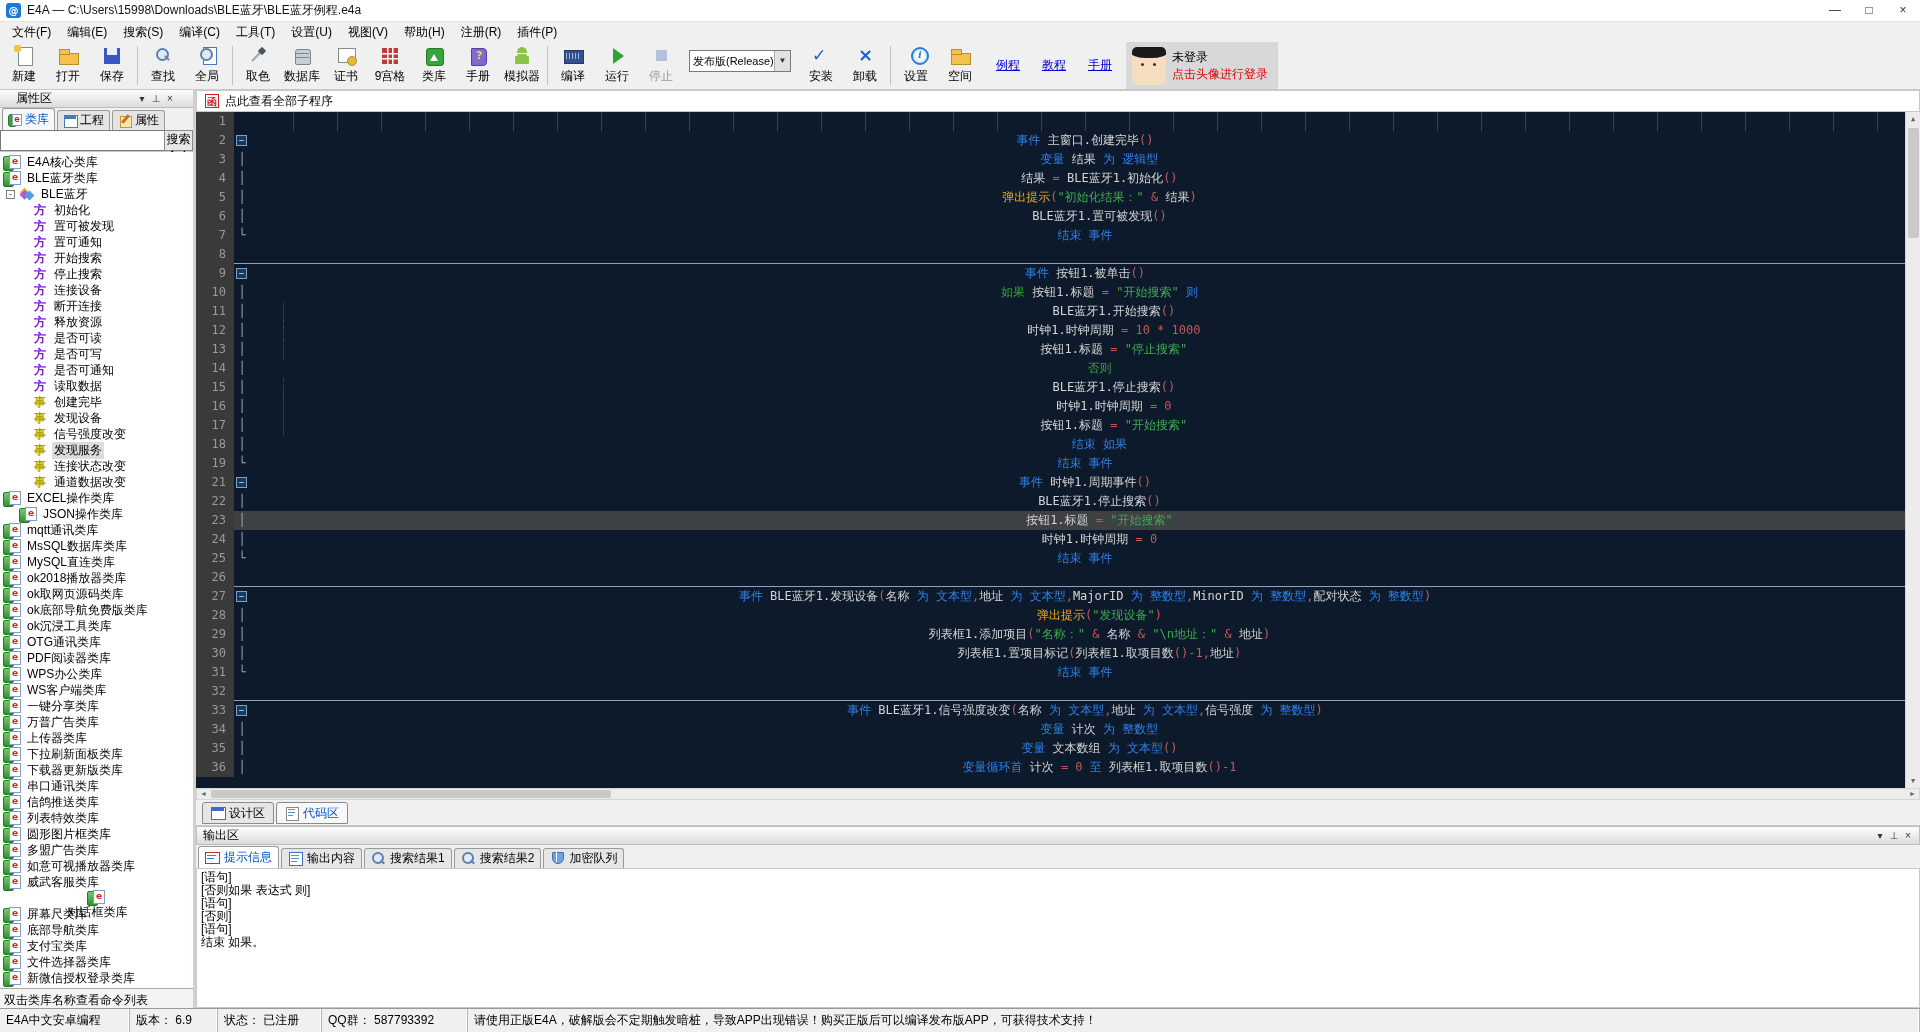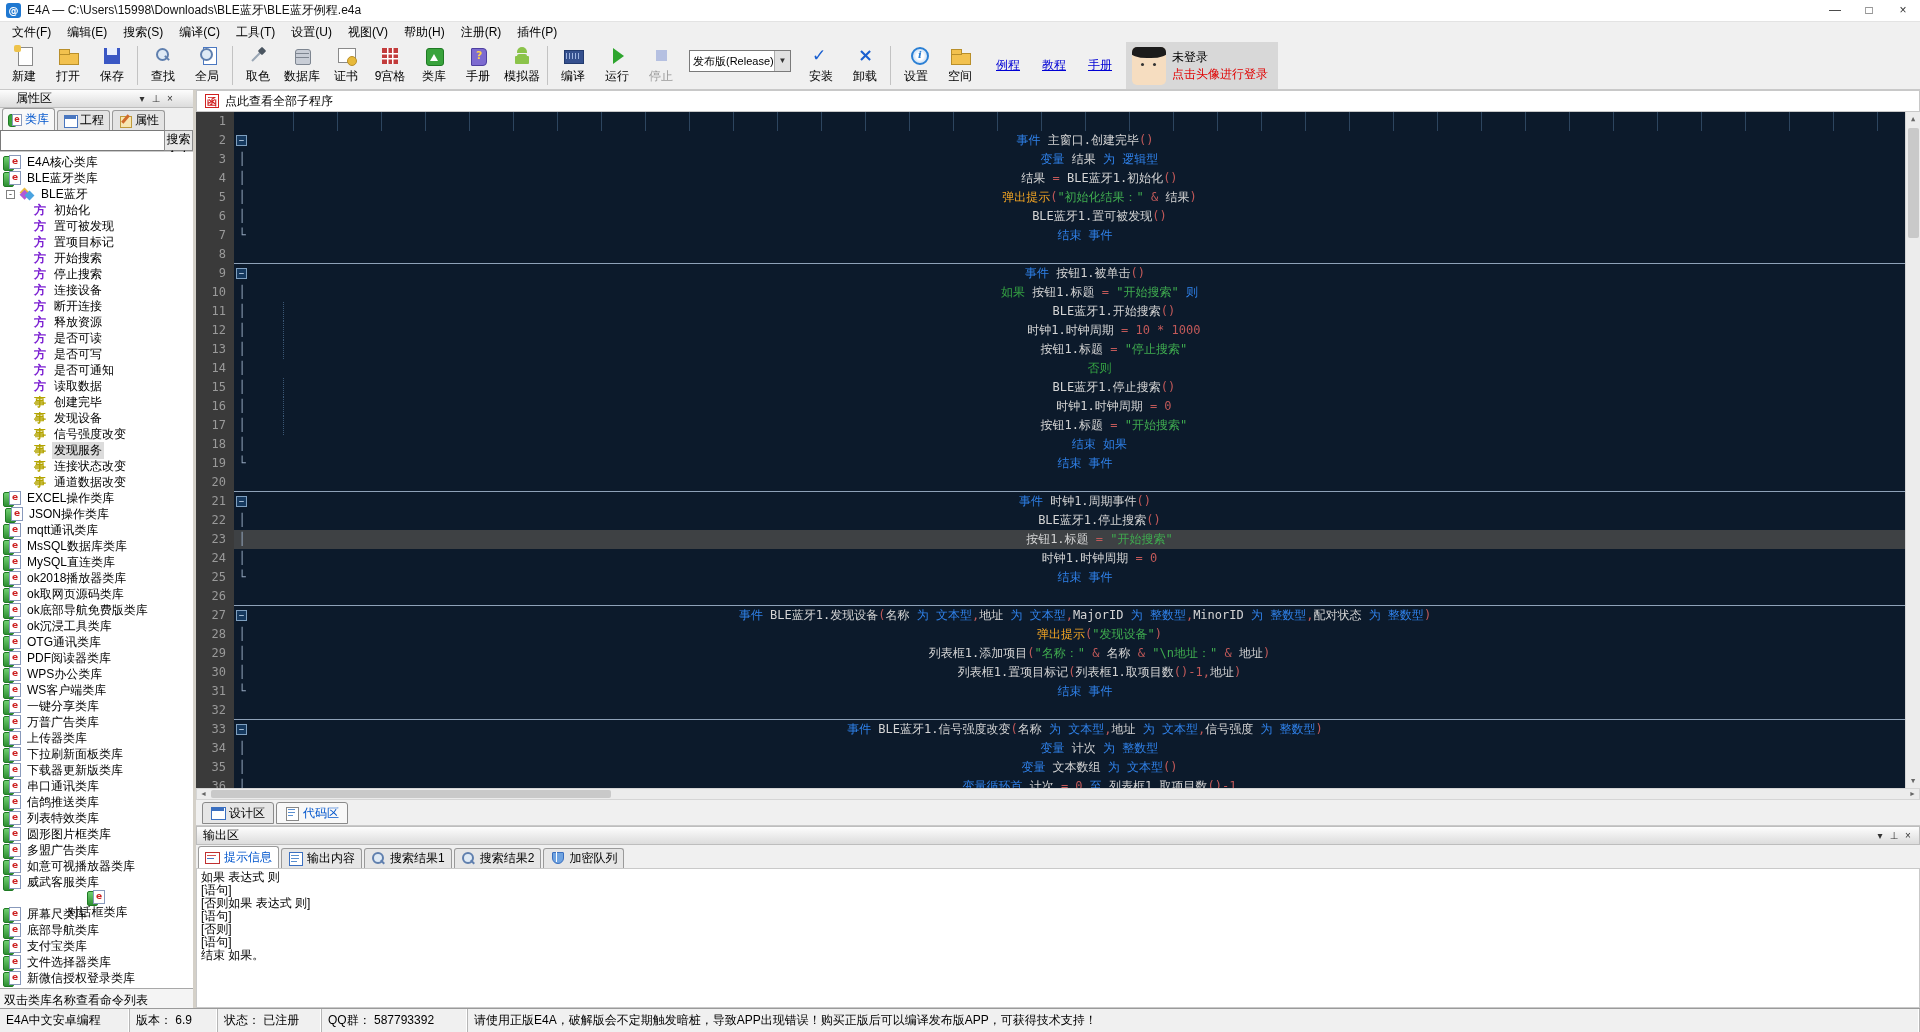--- a/index.html
+++ b/index.html
@@ -342,21 +342,21 @@
           <div class="trow" style="padding-left: 34px;">
             <span class="mpre">方</span>
             <span class="lbl">初始化</span>
           </div>
           <div class="trow" style="padding-left: 34px;">
             <span class="mpre">方</span>
             <span class="lbl">置可被发现</span>
           </div>
           <div class="trow" style="padding-left: 34px;">
             <span class="mpre">方</span>
-            <span class="lbl">置项目标记</span>
+            <span class="lbl">置可通知</span>
           </div>
           <div class="trow" style="padding-left: 34px;">
             <span class="mpre">方</span>
             <span class="lbl">开始搜索</span>
           </div>
           <div class="trow" style="padding-left: 34px;">
             <span class="mpre">方</span>
             <span class="lbl">停止搜索</span>
           </div>
           <div class="trow" style="padding-left: 34px;">
@@ -408,21 +408,21 @@
             <span class="lbl">连接状态改变</span>
           </div>
           <div class="trow" style="padding-left: 34px;">
             <span class="epre">事</span>
             <span class="lbl">通道数据改变</span>
           </div>
           <div class="trow" style="padding-left: 2px;">
             <span class="tico"></span>
             <span class="lbl">EXCEL操作类库</span>
           </div>
-          <div class="trow" style="padding-left: 4px;">
+          <div class="trow" style="padding-left: 18px;">
             <span class="tico"></span>
             <span class="lbl">JSON操作类库</span>
           </div>
           <div class="trow" style="padding-left: 2px;">
             <span class="tico"></span>
             <span class="lbl">mqtt通讯类库</span>
           </div>
           <div class="trow" style="padding-left: 2px;">
             <span class="tico"></span>
             <span class="lbl">MsSQL数据库类库</span>
@@ -676,27 +676,20 @@
               <span class="wrap">
                 <span class="f">│</span>
                 <span class="t"><span class="s-id">    </span><span class="s-kw">结束 如果</span></span>
               </span>
             </div>
             <div class="cl">
               <span class="g">19</span>
               <span class="wrap">
                 <span class="f">└</span>
                 <span class="t"><span class="s-kw">结束 事件</span></span>
-              </span>
-            </div>
-            <div class="cl sep">
-              <span class="g">20</span>
-              <span class="wrap">
-                <span class="f"></span>
-                <span class="t"></span>
               </span>
             </div>
             <div class="cl">
               <span class="g">21</span>
               <span class="wrap">
                 <span class="f">
                   <span class="fm">−</span>
                 </span>
                 <span class="t"><span class="s-kw">事件</span><span class="s-id"> 时钟1.周期事件</span><span class="s-op">()</span></span>
               </span>
@@ -855,21 +848,20 @@
           <div class="otab">
             <span class="oti oti-search"></span>
             <span class="otlbl">搜索结果2</span>
           </div>
           <div class="otab">
             <span class="oti oti-shield"></span>
             <span class="otlbl">加密队列</span>
           </div>
         </div>
       <div class="outbody" id="outbody">
-          <div>如果 表达式 则</div>
           <div>[语句]</div>
           <div>[否则如果 表达式 则]</div>
           <div>[语句]</div>
           <div>[否则]</div>
           <div>[语句]</div>
           <div>结束 如果。</div>
         </div>
     </div>
   </div>
 

